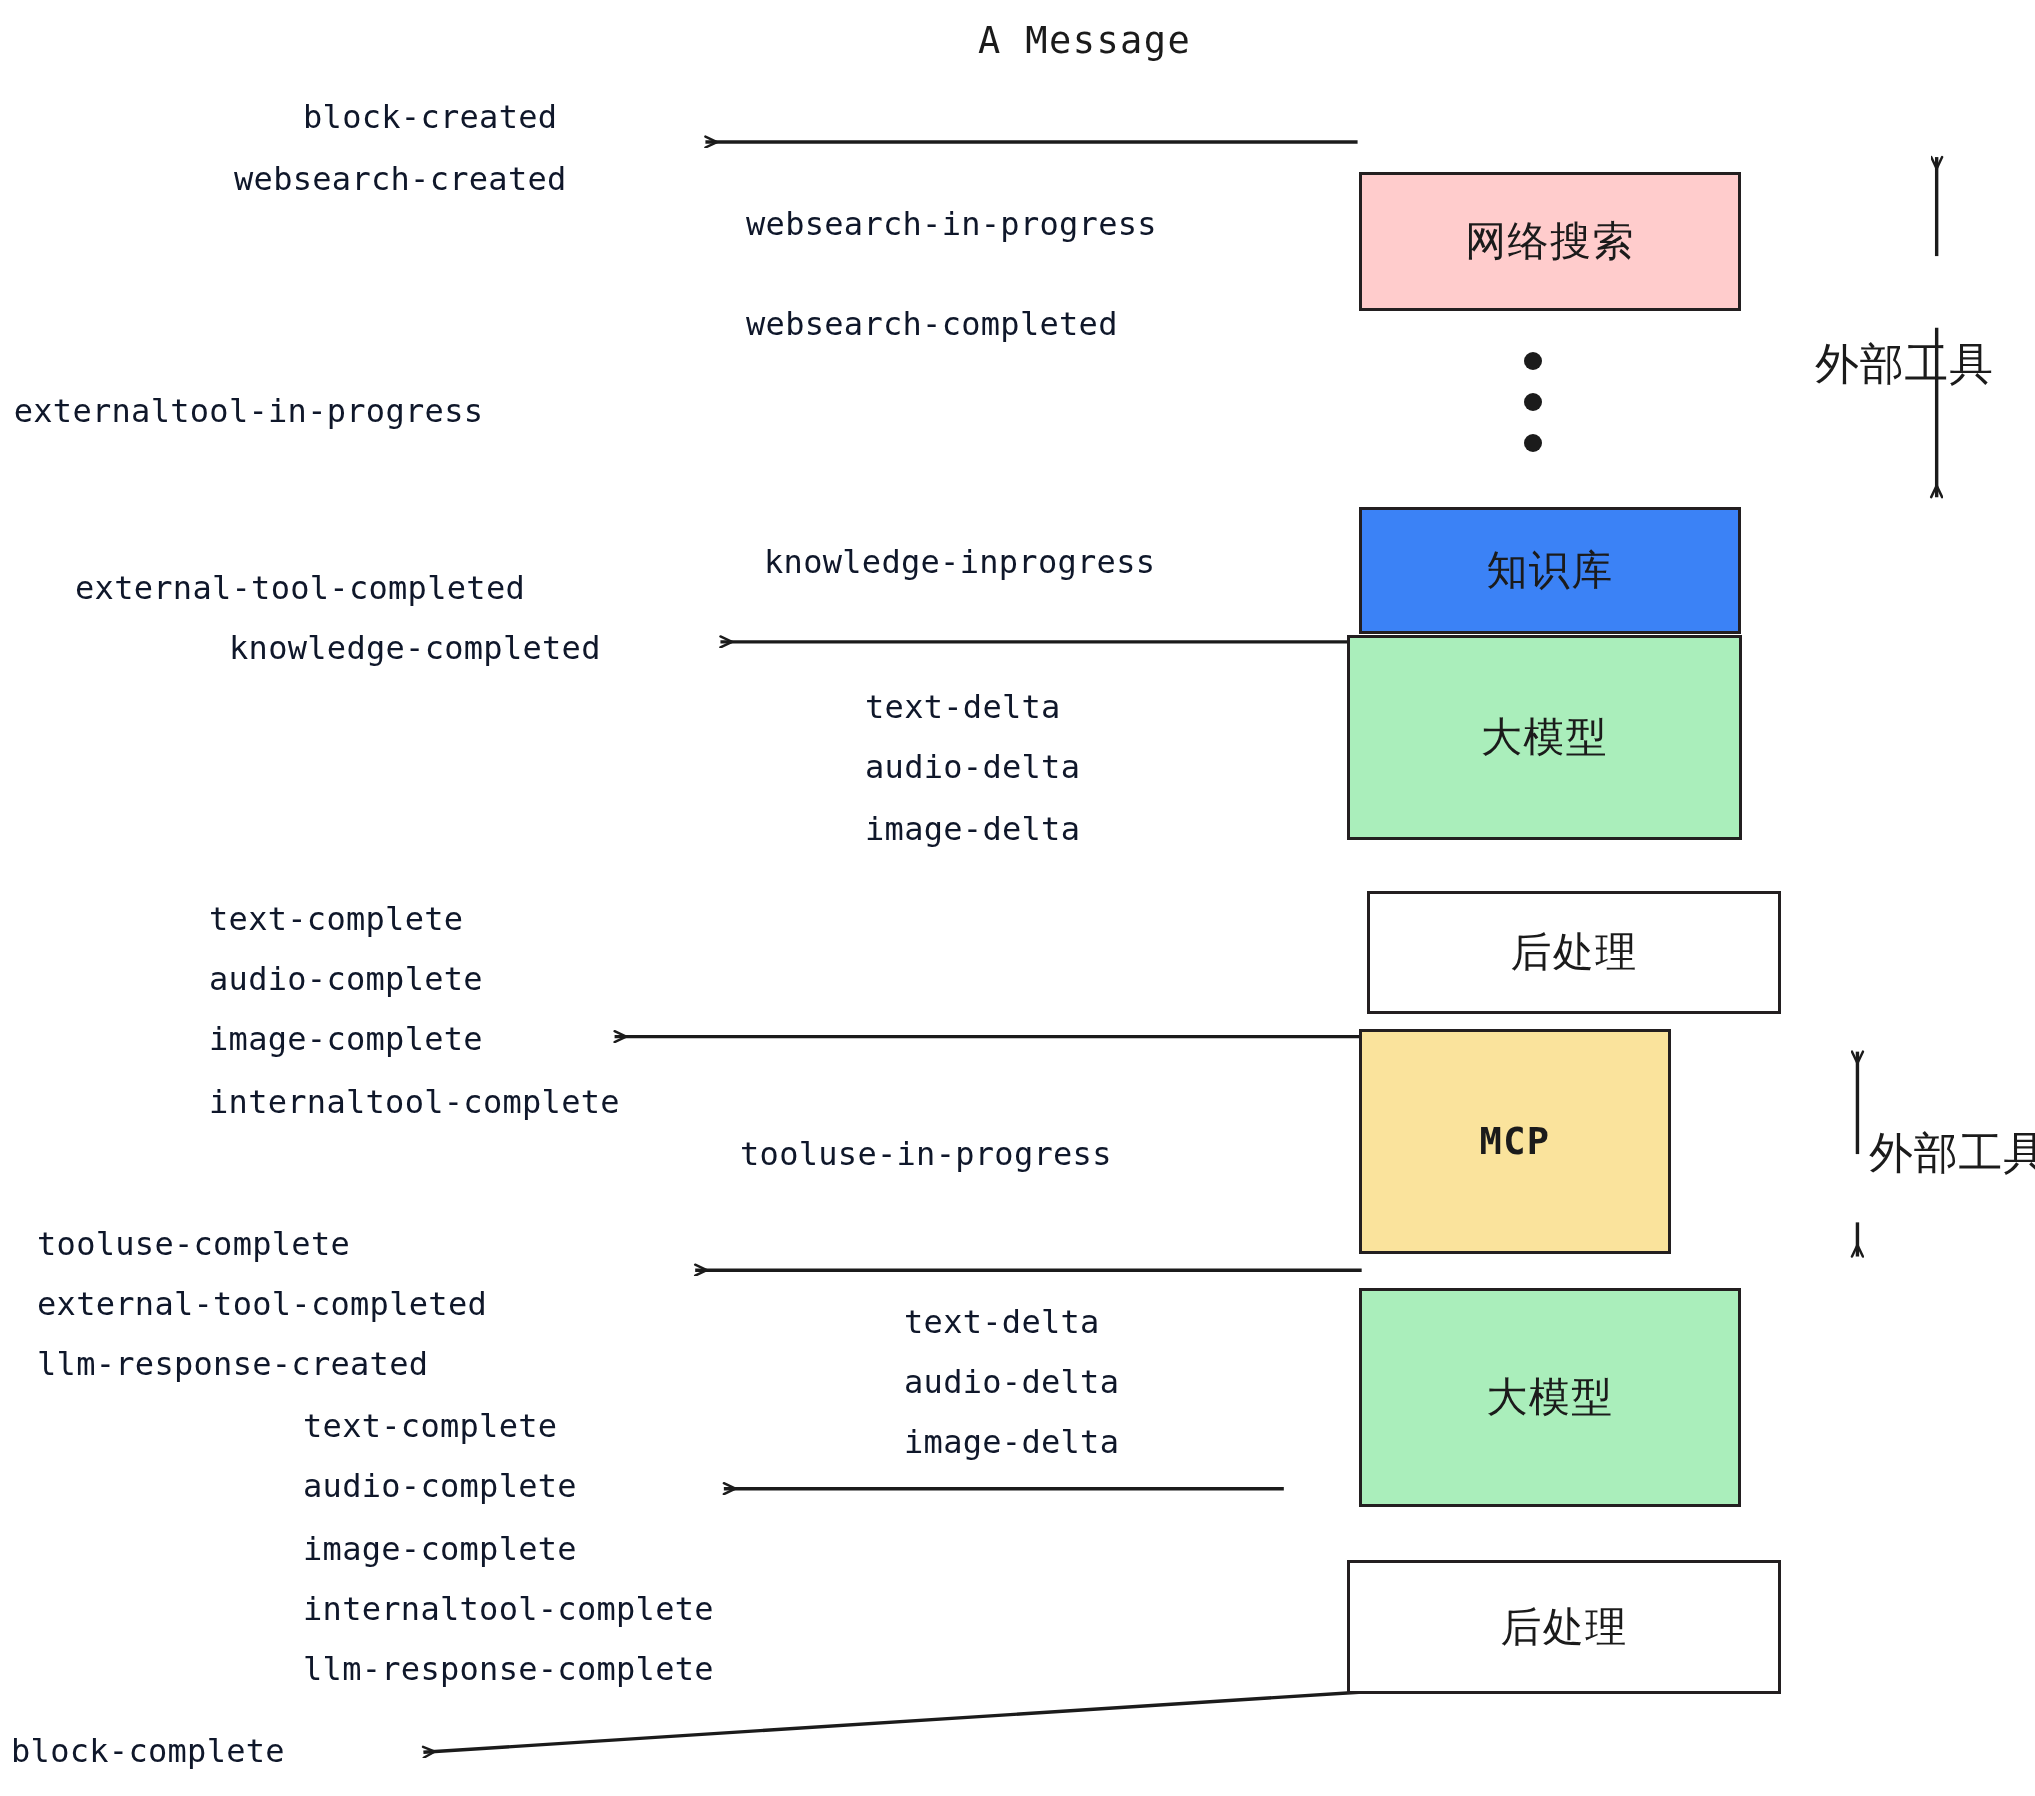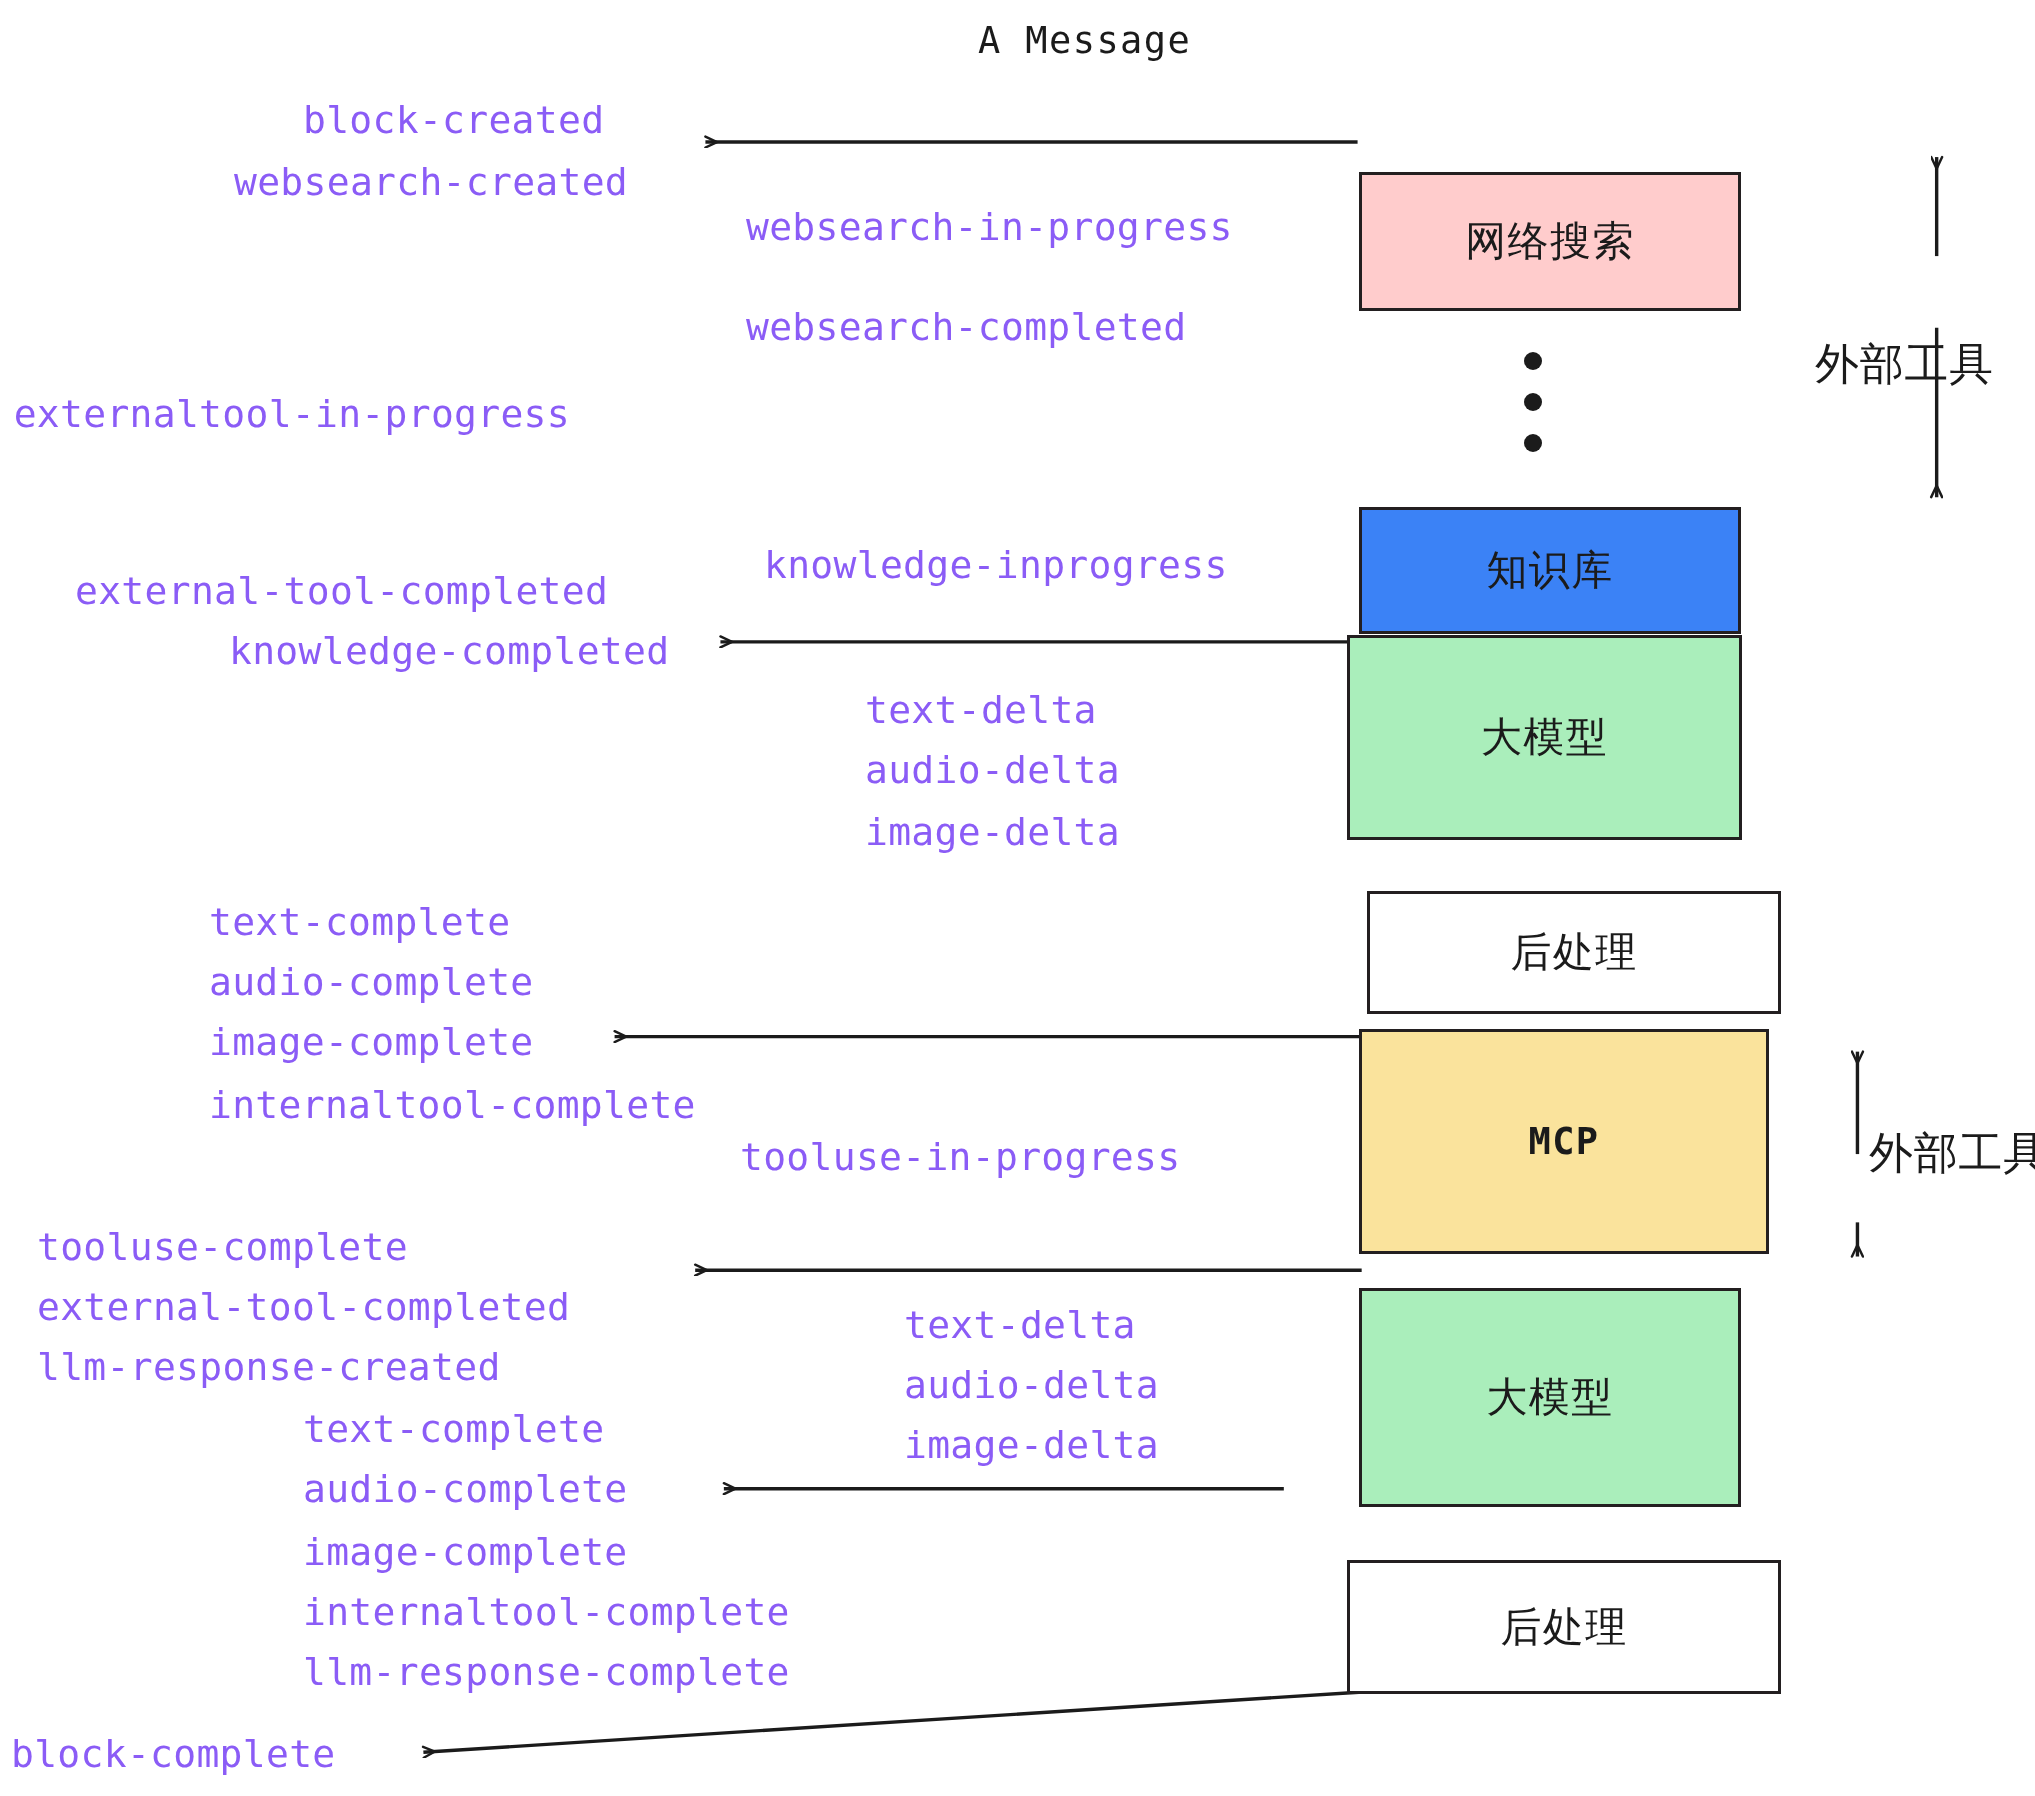--- a/index.html
+++ b/index.html
@@ -10,23 +10,23 @@
   #stage {
     position: relative;
     width: 2035px;
     height: 1796px;
     background: #ffffff;
     overflow: hidden;
     font-family: "DejaVu Sans Mono", "Liberation Mono", monospace;
   }
   .evt {
     position: absolute;
-    color: #8b5cf6;
-    font-family: "DejaVu Sans Mono", "Liberation Mono", monospace;
-    font-size: 38px;
+    color: #0f172a;
+    font-family: "DejaVu Sans Mono", "Liberation Mono", monospace;
+    font-size: 32px;
     letter-spacing: 0.3px;
     white-space: nowrap;
     line-height: 1;
   }
   .title {
     position: absolute;
     color: #1b1b1b;
     font-family: "DejaVu Sans Mono", "Liberation Mono", monospace;
     font-size: 37px;
     white-space: nowrap;
@@ -138,21 +138,21 @@
   </div>
 
   <div class="node" style="left:1347px; top:635px; width:395px; height:205px; background:#AAEEBB;">
     <span>大模型</span>
   </div>
 
   <div class="node" style="left:1367px; top:891px; width:414px; height:123px; background:#FFFFFF;">
     <span>后处理</span>
   </div>
 
-  <div class="node mcp-label" style="left:1359px; top:1029px; width:410px; height:225px; background:#FAE39C;">
+  <div class="node mcp-label" style="left:1359px; top:1029px; width:312px; height:225px; background:#FAE39C;">
     <span>MCP</span>
   </div>
 
   <div class="node" style="left:1359px; top:1288px; width:382px; height:219px; background:#AAEEBB;">
     <span>大模型</span>
   </div>
 
   <div class="node" style="left:1347px; top:1560px; width:434px; height:134px; background:#FFFFFF;">
     <span>后处理</span>
   </div>

